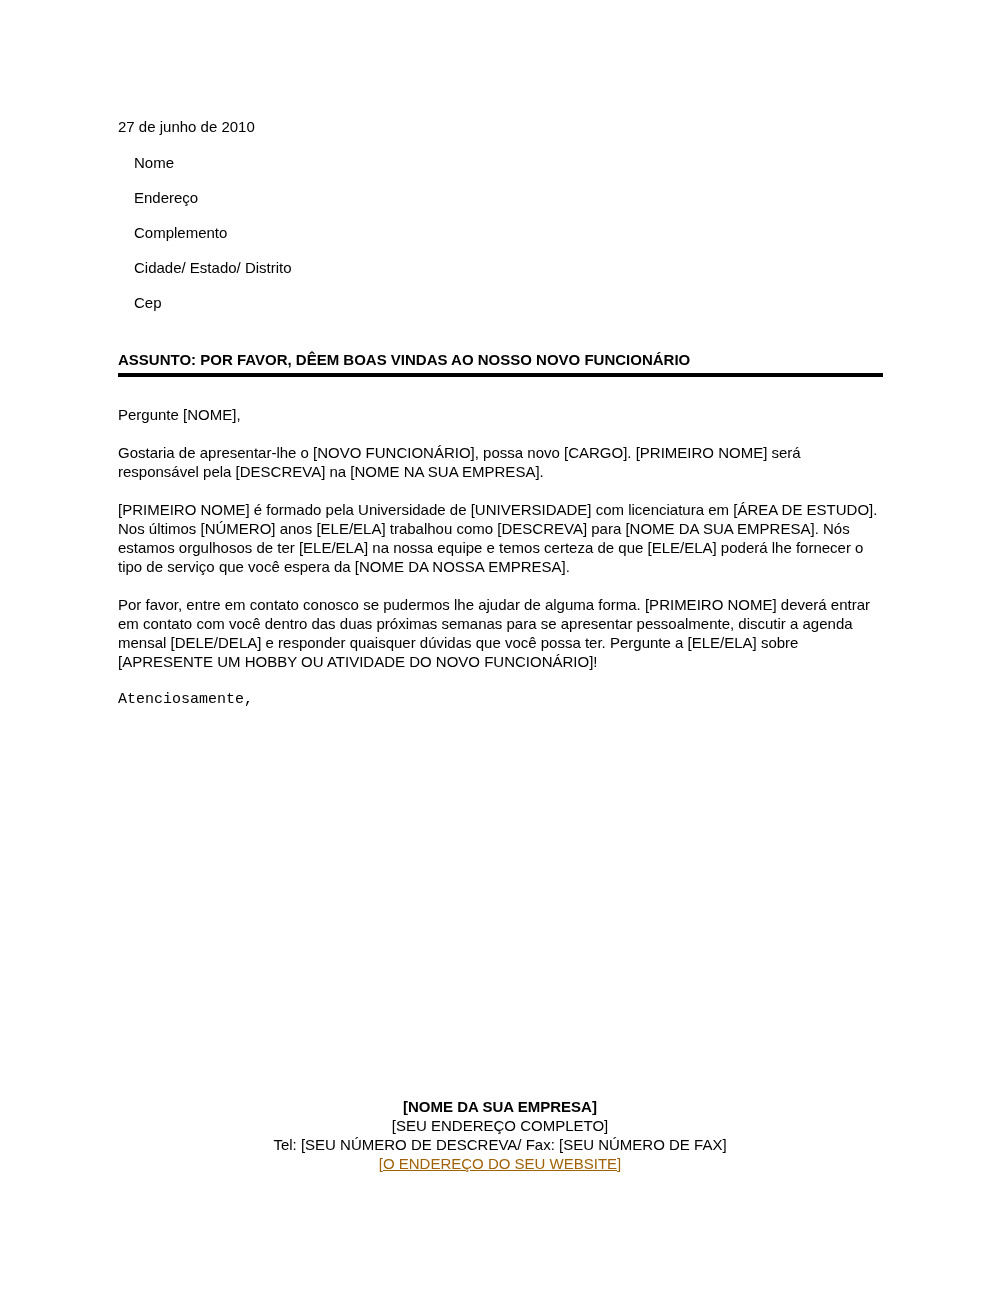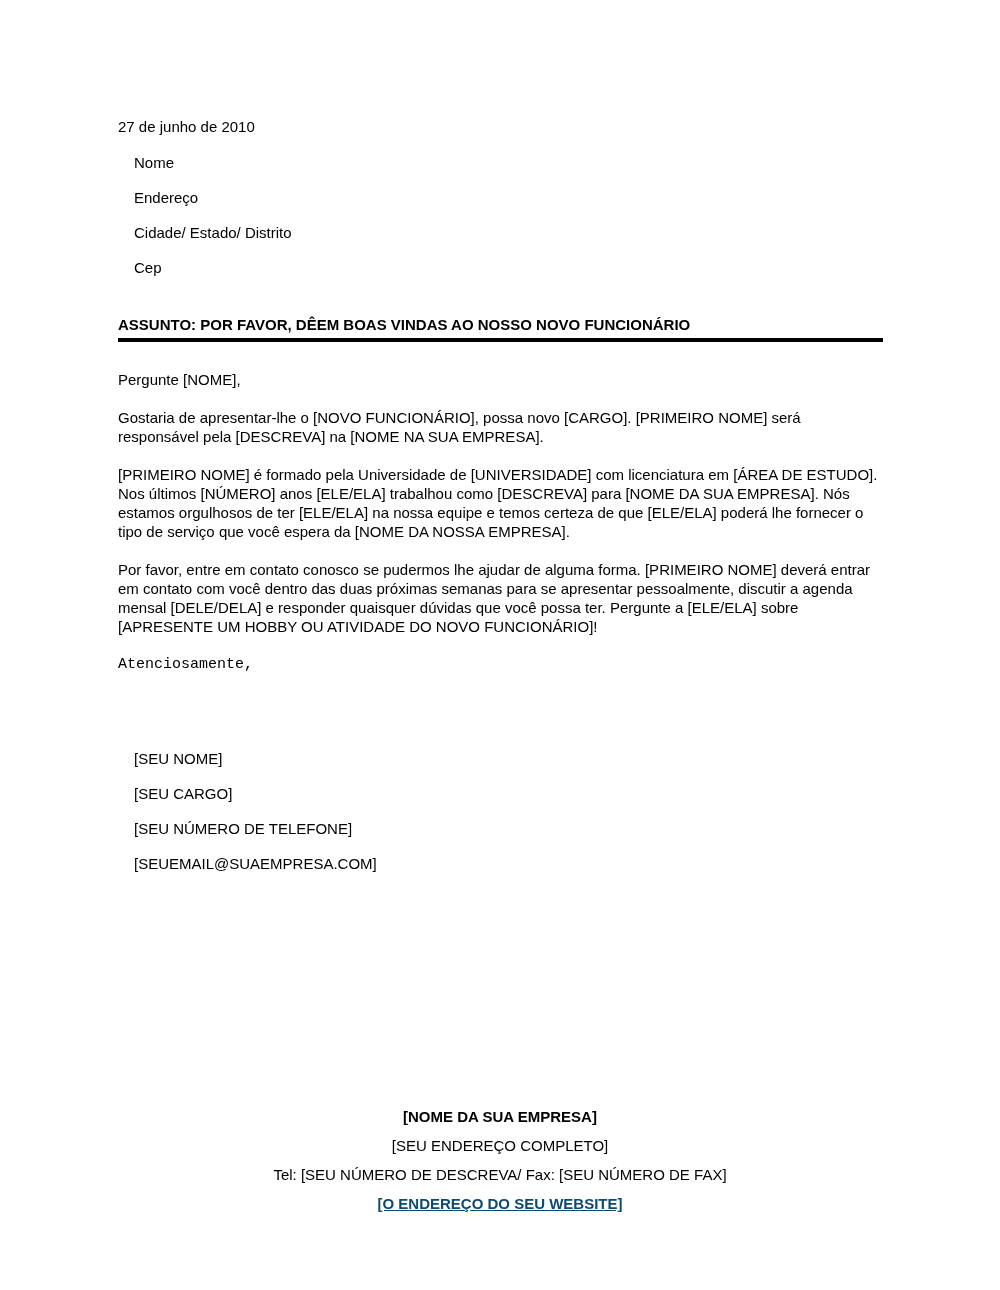--- a/index.html
+++ b/index.html
@@ -57,63 +57,58 @@
   }
   .footer {
     position: absolute;
     top: 1096px;
     left: 0;
     width: 1000px;
     text-align: center;
     line-height: 17px;
   }
   .footer p {
-    margin: 12px;
+    margin: 2px;
   }
   .footer .company {
     font-weight: bold;
   }
   .footer a {
     text-decoration: underline;
   }
 </style>
 </head>
 <body>
 
 <div class="page" style="color: rgb(0, 0, 0);">
   <div class="content">
 
     <p class="date-line">27 de junho de 2010</p>
 
     <div class="recipient-block">
       <p>Nome</p>
       <p>Endereço</p>
+      <p>Complemento</p>
       <p>Cidade/ Estado/ Distrito</p>
       <p>Cep</p>
     </div>
 
     <p class="subject-line">ASSUNTO: POR FAVOR, DÊEM BOAS VINDAS AO NOSSO NOVO FUNCIONÁRIO</p>
     <div class="subject-rule" style="background: rgb(0, 0, 0);"></div>
 
     <p class="salutation">Pergunte [NOME],</p>
 
     <p class="body-paragraph">Gostaria de apresentar-lhe o [NOVO FUNCIONÁRIO], possa novo [CARGO]. [PRIMEIRO NOME] será responsável pela [DESCREVA] na [NOME NA SUA EMPRESA].</p>
     <p class="body-paragraph">[PRIMEIRO NOME] é formado pela Universidade de [UNIVERSIDADE] com licenciatura em [ÁREA DE ESTUDO]. Nos últimos [NÚMERO] anos [ELE/ELA] trabalhou como [DESCREVA] para [NOME DA SUA EMPRESA]. Nós estamos orgulhosos de ter [ELE/ELA] na nossa equipe e temos certeza de que [ELE/ELA] poderá lhe fornecer o tipo de serviço que você espera da [NOME DA NOSSA EMPRESA].</p>
     <p class="body-paragraph">Por favor, entre em contato conosco se pudermos lhe ajudar de alguma forma. [PRIMEIRO NOME] deverá entrar em contato com você dentro das duas próximas semanas para se apresentar pessoalmente, discutir a agenda mensal [DELE/DELA] e responder quaisquer dúvidas que você possa ter. Pergunte a [ELE/ELA] sobre [APRESENTE UM HOBBY OU ATIVIDADE DO NOVO FUNCIONÁRIO]!</p>
 
     <p class="closing">Atenciosamente,</p>
 
-    <div class="signature-block">
-      <p>[SEU NOME]</p>
-      <p>[SEU CARGO]</p>
-      <p>[SEU NÚMERO DE TELEFONE]</p>
-      <p>[SEUEMAIL@SUAEMPRESA.COM]</p>
-    </div>
 
   </div>
 
   <div class="footer">
     <p class="company">[NOME DA SUA EMPRESA]</p>
     <p>[SEU ENDEREÇO COMPLETO]</p>
     <p>Tel: [SEU NÚMERO DE DESCREVA/ Fax: [SEU NÚMERO DE FAX]</p>
-    <p><a href="#" style="color: #0c4a6e; font-weight: bold;">[O ENDEREÇO DO SEU WEBSITE]</a></p>
+    <p><a href="#" style="color: #a16207;">[O ENDEREÇO DO SEU WEBSITE]</a></p>
   </div>
 </div>
 
 </body></html>

